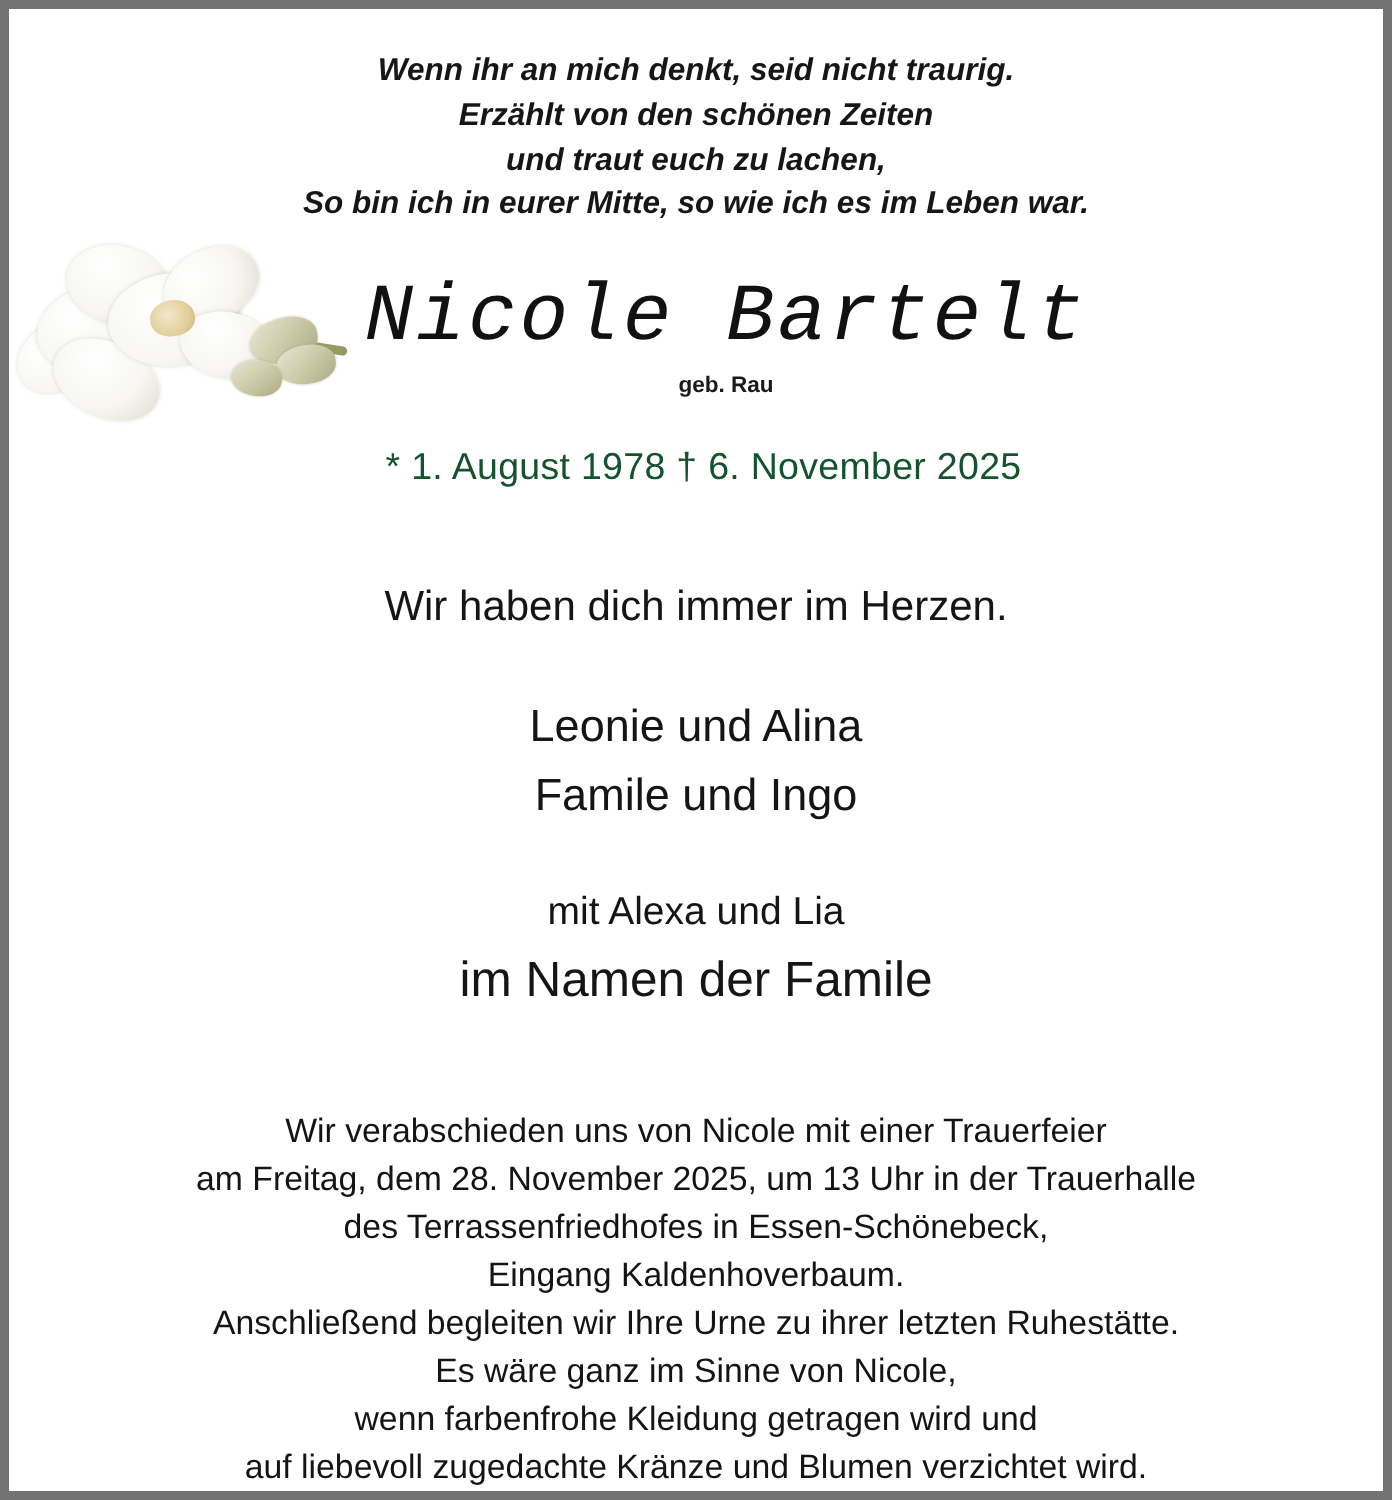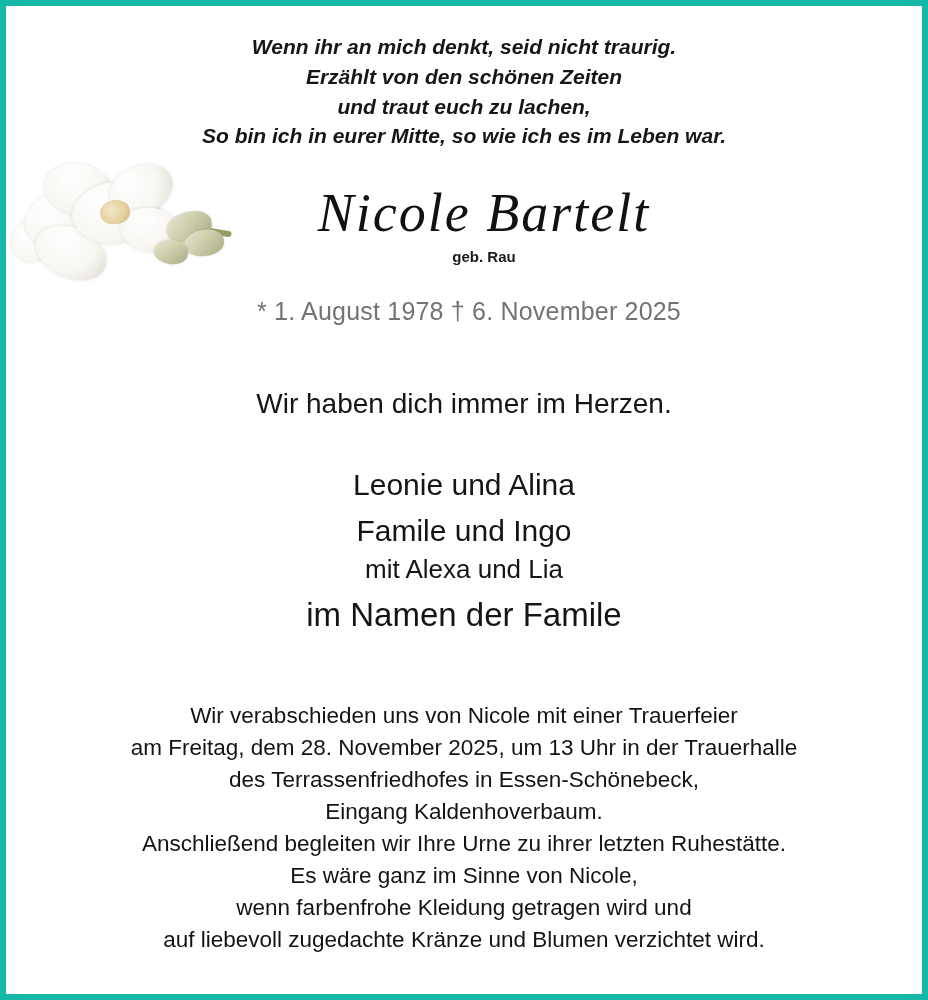--- a/index.html
+++ b/index.html
@@ -13,21 +13,21 @@
     font-family: "Liberation Sans", sans-serif;
     color: #1a1a1a;
     overflow: hidden;
   }
   .obituary {
     position: relative;
     box-sizing: border-box;
     width: 928px;
     height: 1000px;
     background: #ffffff;
-    border: 6px solid #14b8a6;
+    border: 6px solid #737373;
     padding: 26px 40px 20px 40px;
     text-align: center;
     overflow: hidden;
   }
 
   
   .orchid {
     position: absolute;
     left: 10px;
     top: 150px;
@@ -83,21 +83,21 @@
     font-size: 21px;
     line-height: 1.42;
     color: #161616;
     margin: 0 0 34px 0;
   }
   .verse div { white-space: nowrap; }
 
   .name {
     position: relative;
     z-index: 2;
-    font-family: Liberation Serif, serif;
+    font-family: Liberation Mono, monospace;
     font-style: italic;
     font-size: 54px;
     letter-spacing: 2px;
     color: #111111;
     margin: 0 0 6px 0;
     padding-left: 40px;
     line-height: 1.05;
   }
   .maiden {
     position: relative;
@@ -105,21 +105,21 @@
     font-size: 15px;
     font-weight: 700;
     color: #1a1a1a;
     margin: 0 0 32px 0;
     padding-left: 40px;
   }
   .dates {
     position: relative;
     z-index: 2;
     font-size: 25px;
-    color: #737373;
+    color: #14532d;
     margin: 0 0 62px 0;
     padding-left: 10px;
     letter-spacing: 0.2px;
   }
   .memorial {
     font-size: 28px;
     color: #151515;
     margin: 0 0 42px 0;
   }
   .mourners {
@@ -127,20 +127,21 @@
   }
   .mourners .m-line {
     font-size: 30px;
     line-height: 1.55;
     color: #151515;
   }
   .mourners .m-sub {
     font-size: 26px;
     line-height: 1.15;
     color: #151515;
+    margin-top: 38px;
   }
   .mourners .m-closing {
     font-size: 33px;
     line-height: 1.8;
     color: #151515;
   }
   .details {
     font-size: 22.5px;
     line-height: 1.42;
     color: #141414;

